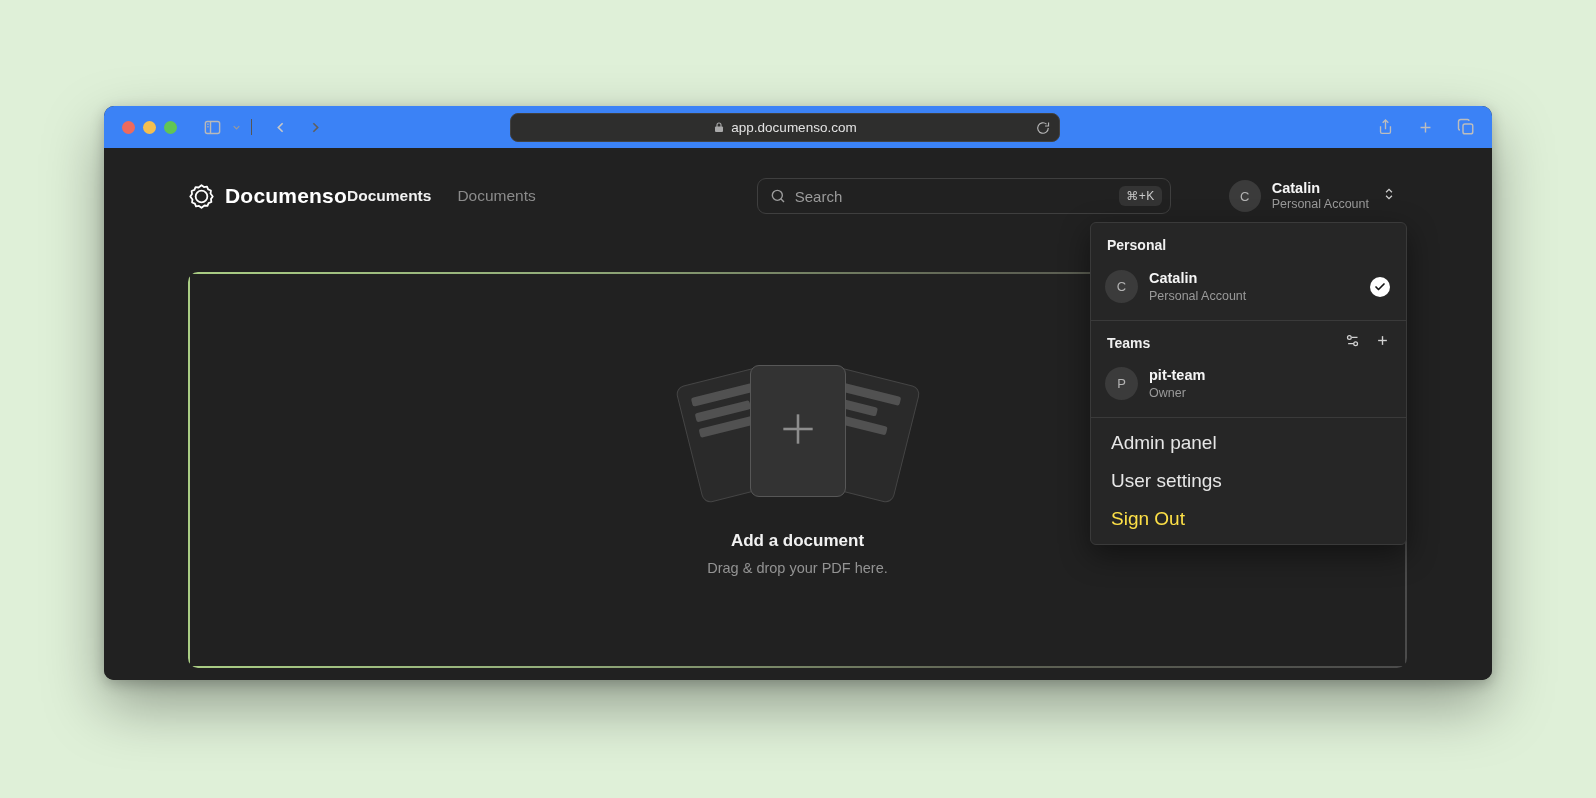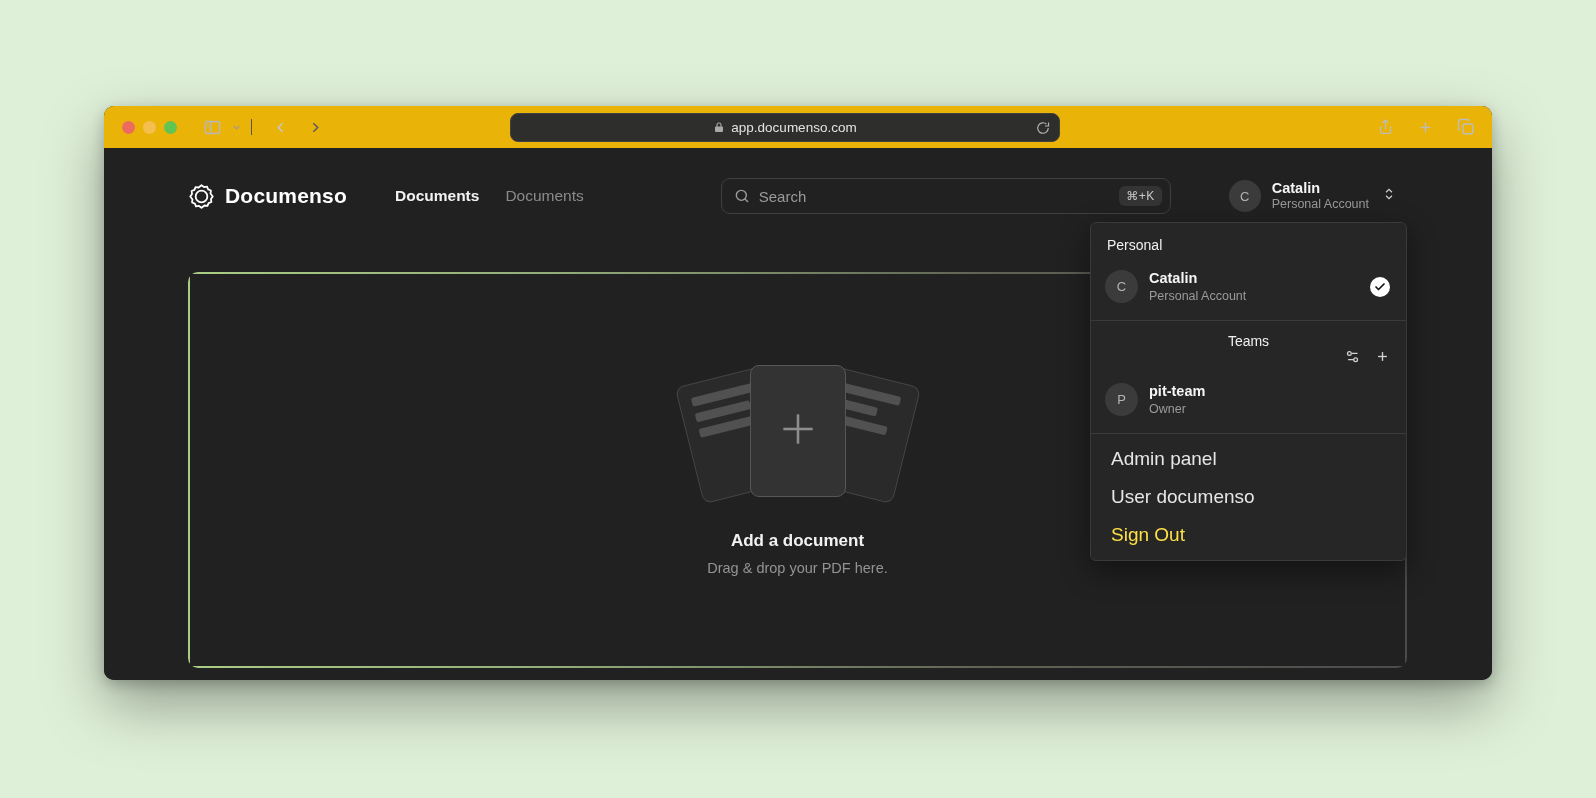--- a/index.html
+++ b/index.html
@@ -11,21 +11,21 @@
     overflow:hidden;
   }
   .window {
     position:absolute; left:104px; top:106px; width:1388px; height:574px;
     border-radius:10px; overflow:hidden;
     box-shadow:0 25px 60px rgba(0,0,0,.35), 0 4px 14px rgba(0,0,0,.22);
     background:#212121;
   }
   
   .chrome {
-    height:42px; background:#eab308; display:flex; align-items:center; position:relative;
+    height:42px; background:#3b82f6; display:flex; align-items:center; position:relative;
     color:#b9b9b9;
   }
   .traffic { display:flex; gap:8px; margin-left:18px; }
   .traffic span { width:13px; height:13px; border-radius:50%; display:block; }
   .t-close{ background:#ed6a5e; } .t-min{ background:#f4bf4f; } .t-zoom{ background:#61c554; }
   .chrome svg { display:block; }
   .sidebar-toggle { margin-left:26px; }
   .tiny-chevron { margin-left:9px; color:#9a9a9a; }
   .chrome-divider { width:1px; height:16px; background:#555; margin-left:9px; }
   .nav-back { margin-left:20px; color:#c6c6c6; }
@@ -37,26 +37,26 @@
     color:#e3e3e3; font-size:13.5px;
   }
   .address .lock { color:#a9a9a9; }
   .address .reload { position:absolute; right:9px; color:#b5b5b5; }
   .chrome-right { position:absolute; right:17px; display:flex; gap:23px; align-items:center; color:#bdbdbd; }
   
   .app { position:relative; height:532px; background:#212121; color:#ededed; }
   .app-header { height:96px; display:flex; align-items:center; padding:0 96px 0 84px; }
   .brand { display:flex; align-items:center; gap:10px; color:#fff; }
   .brand-name { font-size:21px; font-weight:700; letter-spacing:.2px; }
-  .main-nav { display:flex; gap:26px; margin-left:48px; font-size:15.5px; }
+  .main-nav { display:flex; gap:26px; font-size:15.5px; }
   .nav-link { cursor:default; }
   .nav-link.active { color:#f2f2f2; font-weight:600; }
   .nav-link.inactive { color:#8b8b8b; font-weight:500; }
   .search {
-    margin-left:auto; width:450px; height:36px; border:1px solid #3f3f3f; border-radius:9px;
+    margin-left:auto; width:414px; height:36px; border:1px solid #3f3f3f; border-radius:9px;
     display:flex; align-items:center; padding:0 8px 0 12px; color:#9b9b9b; background:#212121;
   }
   .search .search-text { margin-left:9px; font-size:15px; }
   .search kbd {
     margin-left:auto; background:#343434; color:#c9c9c9; border-radius:6px;
     font-family:"Liberation Sans","DejaVu Sans",sans-serif; font-size:12px;
     padding:3px 7px; letter-spacing:.5px;
   }
   .account { display:flex; align-items:center; gap:11px; margin-left:58px; }
   .avatar {
@@ -89,31 +89,31 @@
   .plus-glyph { color:#8d8d8d; }
   .dz-title { font-size:17px; font-weight:700; color:#f2f2f2; }
   .dz-sub { font-size:14.5px; color:#939393; margin-top:9px; }
   
   .menu {
     position:absolute; left:986px; top:74px; width:317px; z-index:10;
     background:#262626; border:1px solid #3a3a3a; border-radius:6px;
     padding:10px 0 6px 0;
     box-shadow:0 10px 30px rgba(0,0,0,.45);
   }
-  .menu-label { font-size:14px; font-weight:400; color:#f0f0f0; padding:4px 16px 8px 16px; }
+  .menu-label { font-size:14px; font-weight:700; color:#f0f0f0; padding:4px 16px 8px 16px; }
   .menu-row { display:flex; align-items:center; gap:11px; padding:8px 16px 10px 14px; }
   .menu-row .avatar { width:33px; height:33px; }
   .row-name { font-size:14.5px; font-weight:700; color:#f5f5f5; line-height:1.3; }
   .row-sub { font-size:12.5px; color:#9a9a9a; line-height:1.3; }
   .check-badge {
     margin-left:auto; width:20px; height:20px; border-radius:50%; background:#ffffff;
     display:flex; align-items:center; justify-content:center; color:#141414;
   }
   .menu-sep { height:1px; background:#3a3a3a; margin:6px 0; }
-  .teams-header { display:flex; align-items:center; padding:6px 16px 6px 16px;flex-direction:column; }
+  .teams-header { display:flex; align-items:center; padding:6px 16px 6px 16px; }
   .teams-header .menu-label { padding:0; }
   .teams-icons { margin-left:auto; display:flex; gap:15px; align-items:center; color:#d2d2d2; }
   .menu-item { font-size:19px; color:#e6e6e6; padding:8px 20px; cursor:default; }
   .menu-item.danger { color:#fde047; }
 </style>
 </head>
 <body>
 
 <div class="desktop">
   <div class="window">
@@ -298,19 +298,19 @@
           <span class="avatar">P</span>
           <span>
             <div class="row-name">pit-team</div>
             <div class="row-sub">Owner</div>
           </span>
         </div>
 
         <div class="menu-sep"></div>
 
         <div class="menu-item">Admin panel</div>
-        <div class="menu-item">User documenso</div>
+        <div class="menu-item">User settings</div>
         <div class="menu-item danger">Sign Out</div>
       </div>
 
     </div>
   </div>
 </div>
 
 </body></html>

